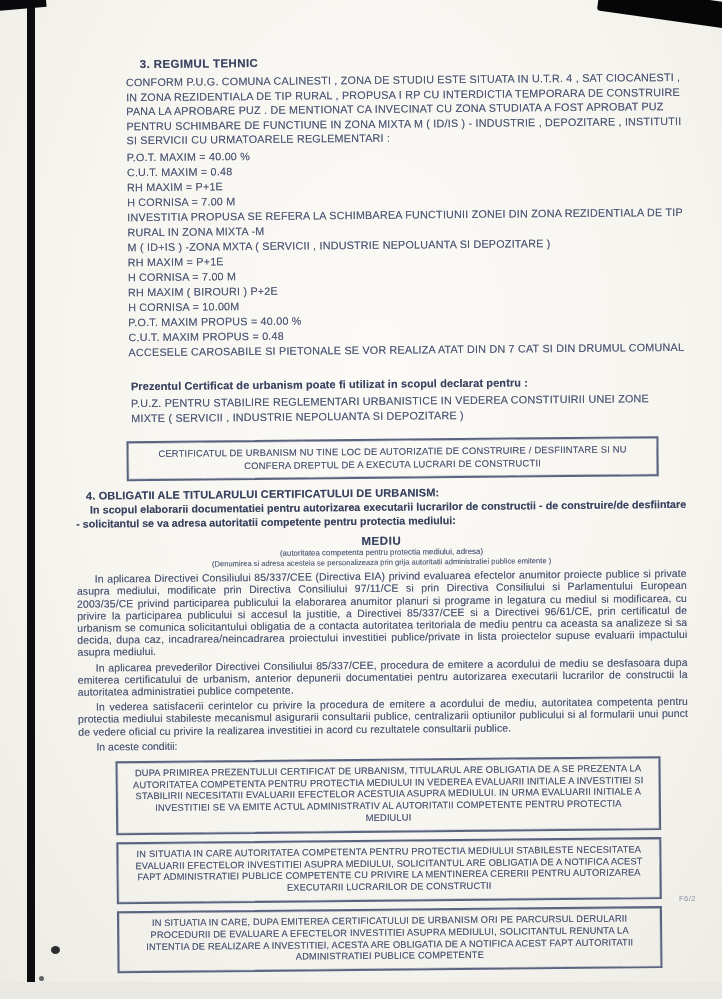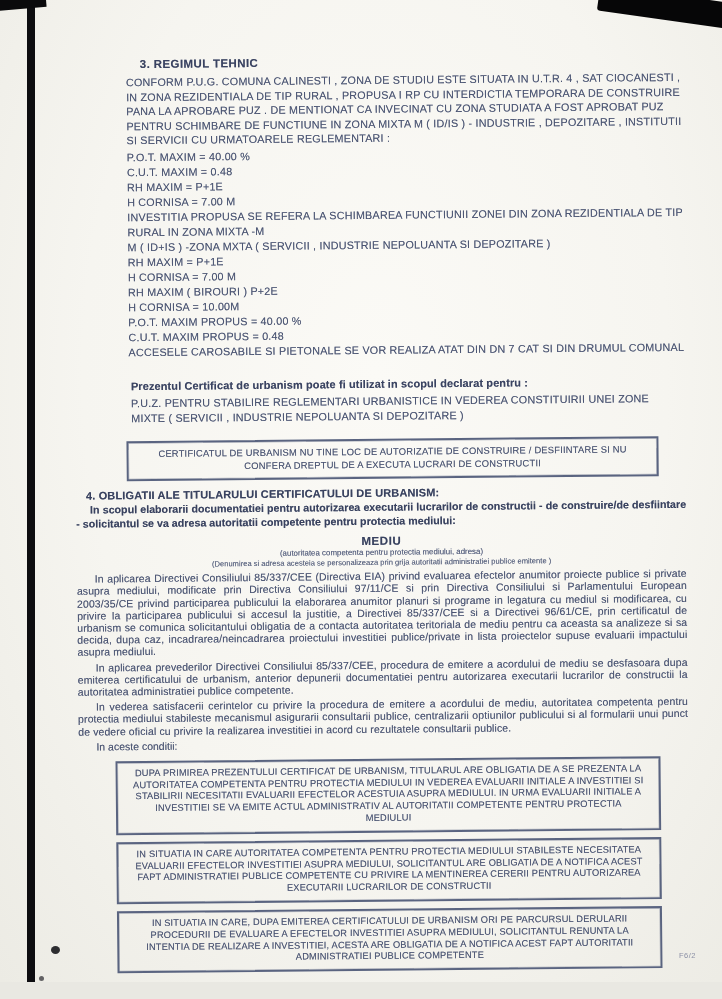--- a/index.html
+++ b/index.html
@@ -88,21 +88,21 @@
   }
   .dot-bl {
     position:absolute; left:51px; top:946px; width:9px; height:8px;
     background:#17171c; border-radius:50%; opacity:0.9;
   }
   .dot-bl2 {
     position:absolute; left:39px; top:976px; width:5px; height:5px;
     background:#26262c; border-radius:50%; opacity:0.7;
   }
   .page-code {
-    position:absolute; right:26px; top:951px;
+    position:absolute; right:26px; top:894px;
     font-size:7.5px; color:#8b90a6; letter-spacing:0.5px;
   }
 </style>
 </head>
 <body>
 
 <div class="page">
 
   <div class="content">
 

